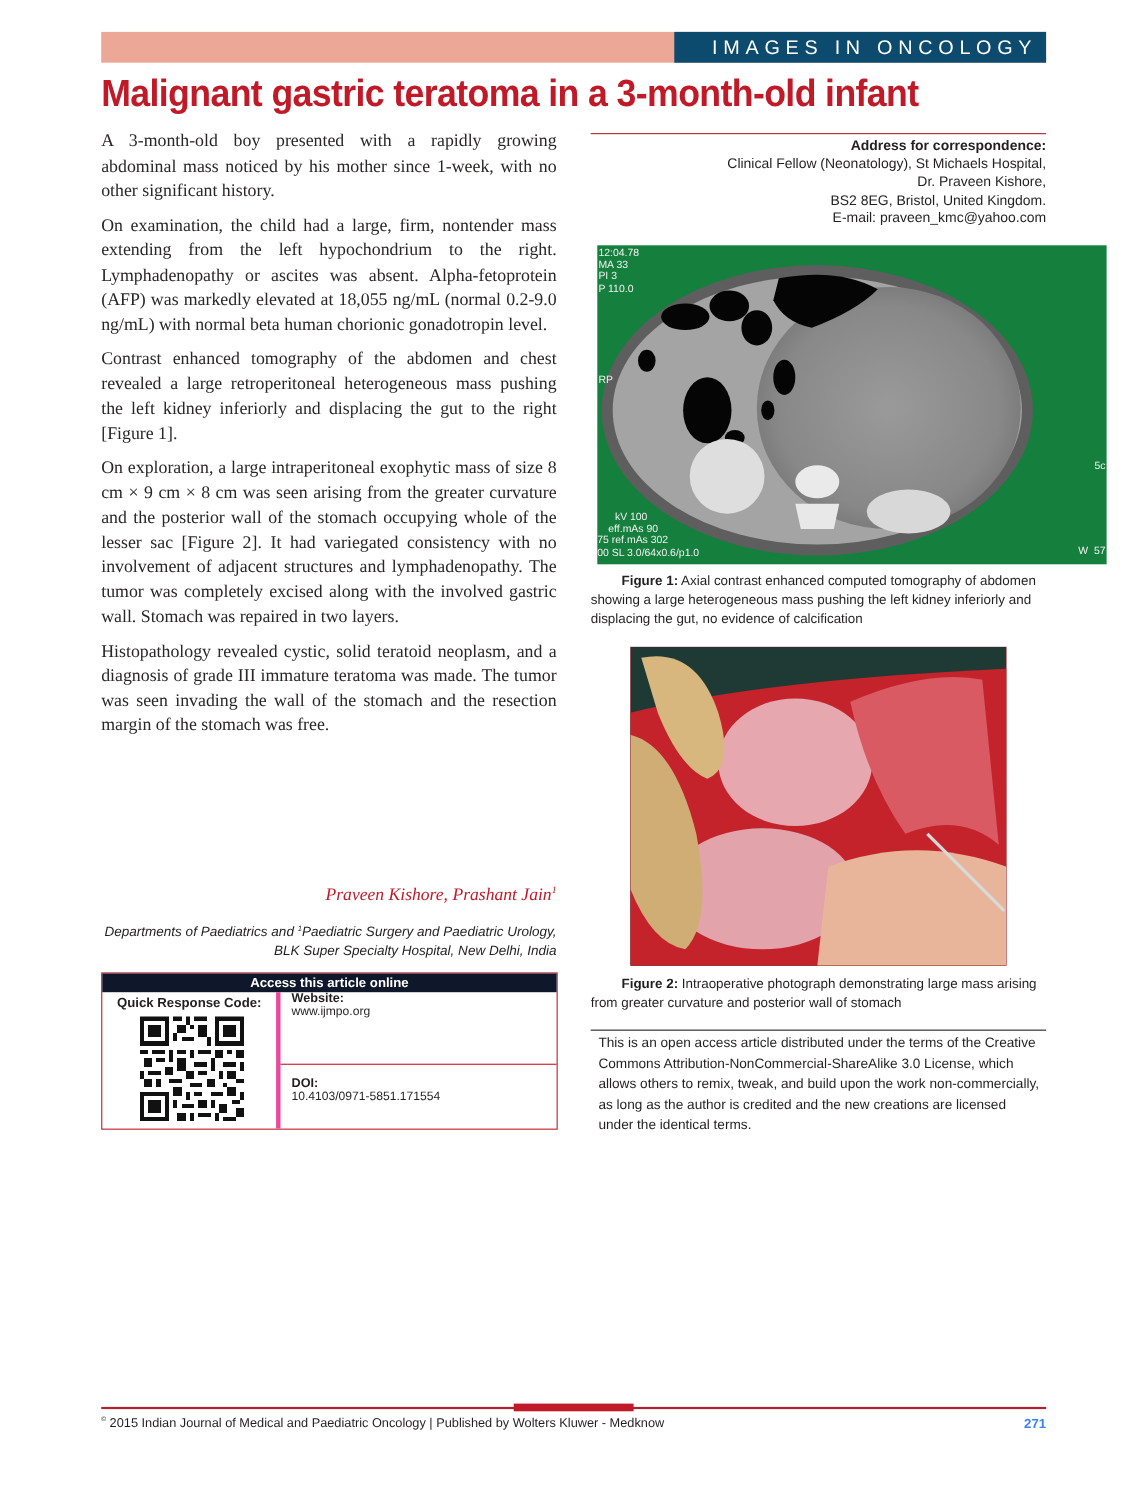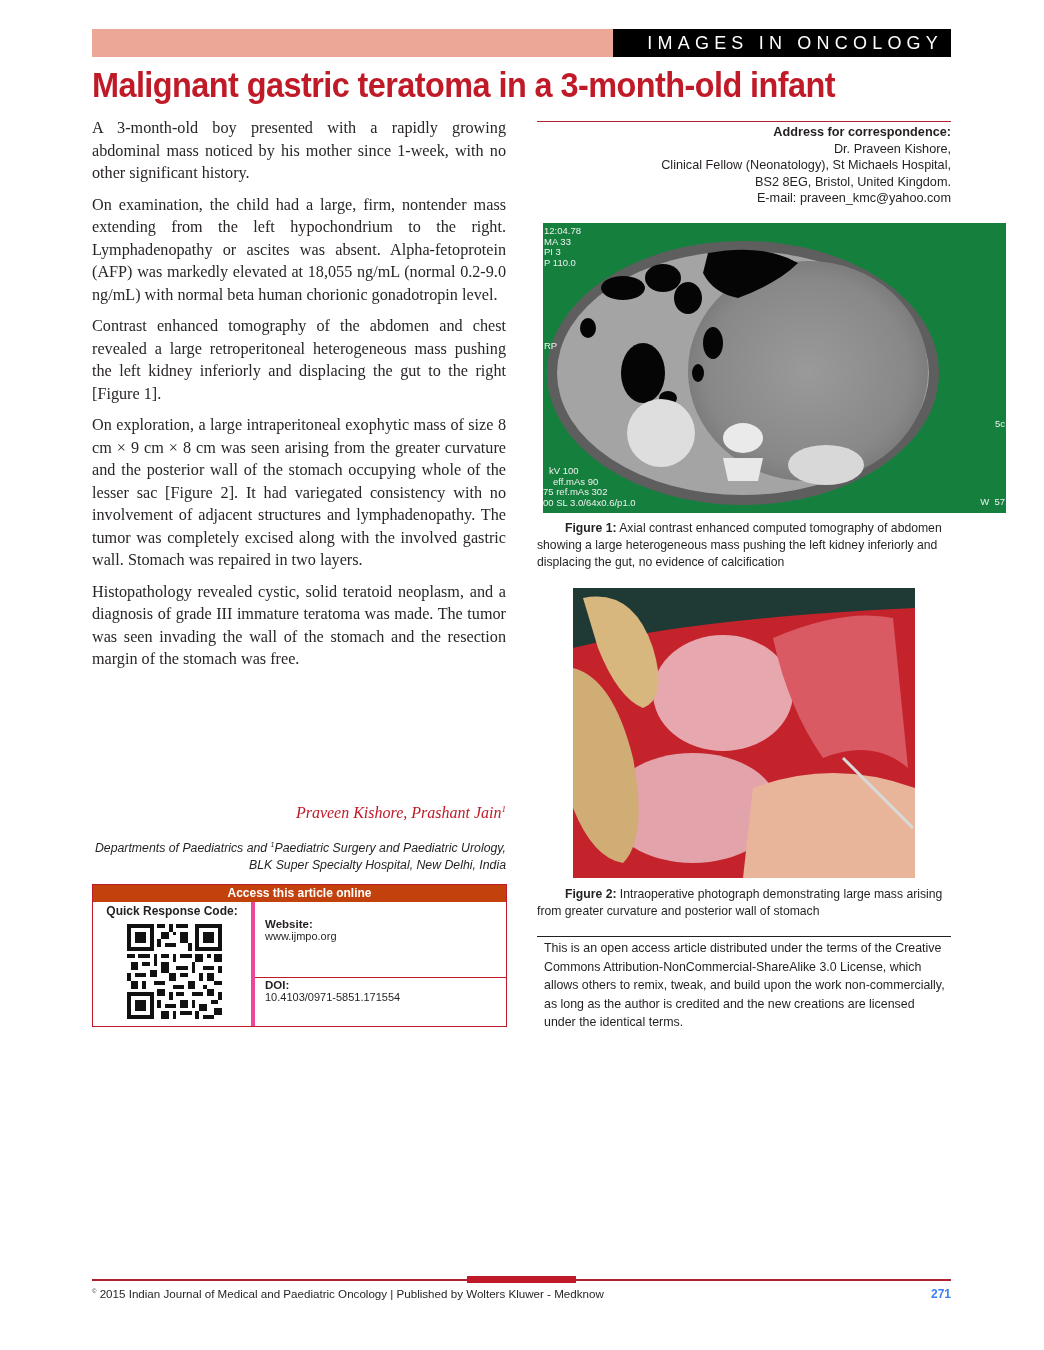--- a/index.html
+++ b/index.html
@@ -1,40 +1,40 @@
 <!DOCTYPE html>
 <html><head>
 <meta charset="utf-8">
 <style>
   * { box-sizing: border-box; margin: 0; padding: 0; }
   html, body { width: 1044px; height: 1350px; background: #ffffff; }
   body { position: relative; font-family: "Liberation Serif", serif; color: #231f20; overflow: hidden; }
 
   .section-bar { position: absolute; left: 92px; top: 29px; width: 859px; height: 28px; background: #eca797; }
-  .section-label { position: absolute; right: 0; top: 0; height: 28px; width: 338px; background: #000000; color: #ffffff;
+  .section-label { position: absolute; right: 0; top: 0; height: 28px; width: 338px; background: #0c4a6e; color: #ffffff;
     font-family: "Liberation Sans", sans-serif; font-size: 18px; letter-spacing: 5.2px; line-height: 28px; text-align: right; padding-right: 8px; }
 
   .title { position: absolute; left: 92px; top: 66px; font-family: "Liberation Sans", sans-serif; font-weight: bold;
     font-size: 34.5px; color: #c01a28; letter-spacing: -0.6px; white-space: nowrap; transform: scaleX(0.94); transform-origin: left top; }
 
   .left-col { position: absolute; left: 92px; top: 117px; width: 414px; }
   .para { font-size: 16.2px; line-height: 22.5px; text-align: justify; margin-bottom: 9px; color: #2a2626; }
 
   .authors { position: absolute; left: 92px; top: 804px; width: 414px; text-align: right; font-style: italic; color: #c01a28; font-size: 16px; }
   .authors sup { font-size: 9px; }
   .affil { position: absolute; left: 92px; top: 836px; width: 414px; text-align: right; font-family: "Liberation Sans", sans-serif; font-style: italic; font-size: 12.3px; line-height: 17px; color: #231f20; }
   .affil sup { font-size: 7px; }
 
   .access-box { position: absolute; left: 92px; top: 884px; width: 415px; height: 143px; border: 1px solid #c01a28; }
-  .access-head { height: 17px; background: #c2410c; color: #fff; font-family: "Liberation Sans", sans-serif; font-weight: bold; font-size: 12px; text-align: center; line-height: 17px; }
+  .access-head { height: 17px; background: #0f172a; color: #fff; font-family: "Liberation Sans", sans-serif; font-weight: bold; font-size: 12px; text-align: center; line-height: 17px; }
   .qr-cell { position: absolute; left: 0; top: 17px; width: 162px; height: 124px; border-right: 4px solid #ec4899; }
   .qr-label { font-family: "Liberation Sans", sans-serif; font-weight: bold; font-size: 12px; text-align: center; margin-top: 2px; }
   .qr-img { position: absolute; left: 34px; top: 22px; width: 95px; height: 95px; }
   .info-cell { position: absolute; left: 162px; width: 251px; padding-left: 10px; font-family: "Liberation Sans", sans-serif; font-size: 11px; }
-  .info-web { top: 17px; height: 76px; border-bottom: 1px solid #c01a28; padding-top: 16px; }
+  .info-web { top: 17px; height: 66px; border-bottom: 1px solid #c01a28; }
   .info-doi { top: 79px; height: 62px; padding-top: 15px; }
   .info-key { font-weight: bold; font-size: 11.5px; }
 
   .right-rule { position: absolute; left: 537px; top: 121px; width: 414px; height: 1px; background: #b02030; }
   .corr { position: absolute; left: 537px; top: 124px; width: 414px; text-align: right; font-family: "Liberation Sans", sans-serif; font-size: 12.7px; line-height: 16.6px; color: #231f20; }
   .corr-head { font-weight: bold; }
 
   .fig1 { position: absolute; left: 543px; top: 223px; width: 463px; height: 290px; background: #15803d; overflow: hidden; }
   .fig1 .ct-overlay { position: absolute; font-family: "Liberation Sans", sans-serif; color: #f0f0f0; font-size: 9.5px; line-height: 10.5px; }
   .cap { position: absolute; left: 537px; width: 416px; font-family: "Liberation Sans", sans-serif; font-size: 12.2px; line-height: 17px; color: #231f20; }
@@ -99,22 +99,22 @@
   </div>
   <div class="info-cell info-doi">
     <div class="info-key">DOI:</div>
     <div>10.4103/0971-5851.171554</div>
   </div>
 </div>
 
 <div class="right-rule"></div>
 <div class="corr">
   <div class="corr-head">Address for correspondence:</div>
+  <div>Clinical Fellow (Neonatology), St Michaels Hospital,</div>
   <div>Dr. Praveen Kishore,</div>
-  <div>Clinical Fellow (Neonatology), St Michaels Hospital,</div>
   <div>BS2 8EG, Bristol, United Kingdom.</div>
   <div>E-mail: praveen_kmc@yahoo.com</div>
 </div>
 
 <div class="fig1">
   <svg width="403" height="290" viewBox="0 0 403 290">
     <defs>
       <radialGradient id="massG" cx="0.5" cy="0.5" r="0.6">
         <stop offset="0" stop-color="#9a9a9a"></stop>
         <stop offset="0.7" stop-color="#888"></stop>
@@ -140,21 +140,21 @@
   </svg>
   <div class="ct-overlay" style="left:1px; top:3px;">
     <div>12:04.78</div>
     <div>MA 33</div>
     <div>PI 3</div>
     <div>P 110.0</div>
   </div>
   <div class="ct-overlay" style="left:1px; top:118px;">RP</div>
   <div class="ct-overlay" style="right:1px; top:196px;">5c</div>
   <div class="ct-overlay" style="left:0px; top:243px;">
-    <div style="padding-left:6px">kV 100</div>
+    <div style="padding-left:16px">kV 100</div>
     <div style="padding-left:10px">eff.mAs 90</div>
     <div>75 ref.mAs 302</div>
     <div>00 SL 3.0/64x0.6/p1.0</div>
   </div>
   <div class="ct-overlay" style="right:1px; top:274px; white-space:pre;">W  57</div>
 </div>
 
 <div class="cap cap1"><b>Figure 1:</b><span> Axial contrast enhanced computed tomography of abdomen showing a large heterogeneous mass pushing the left kidney inferiorly and displacing the gut, no evidence of calcification</span></div>
 
 <div class="fig2">

